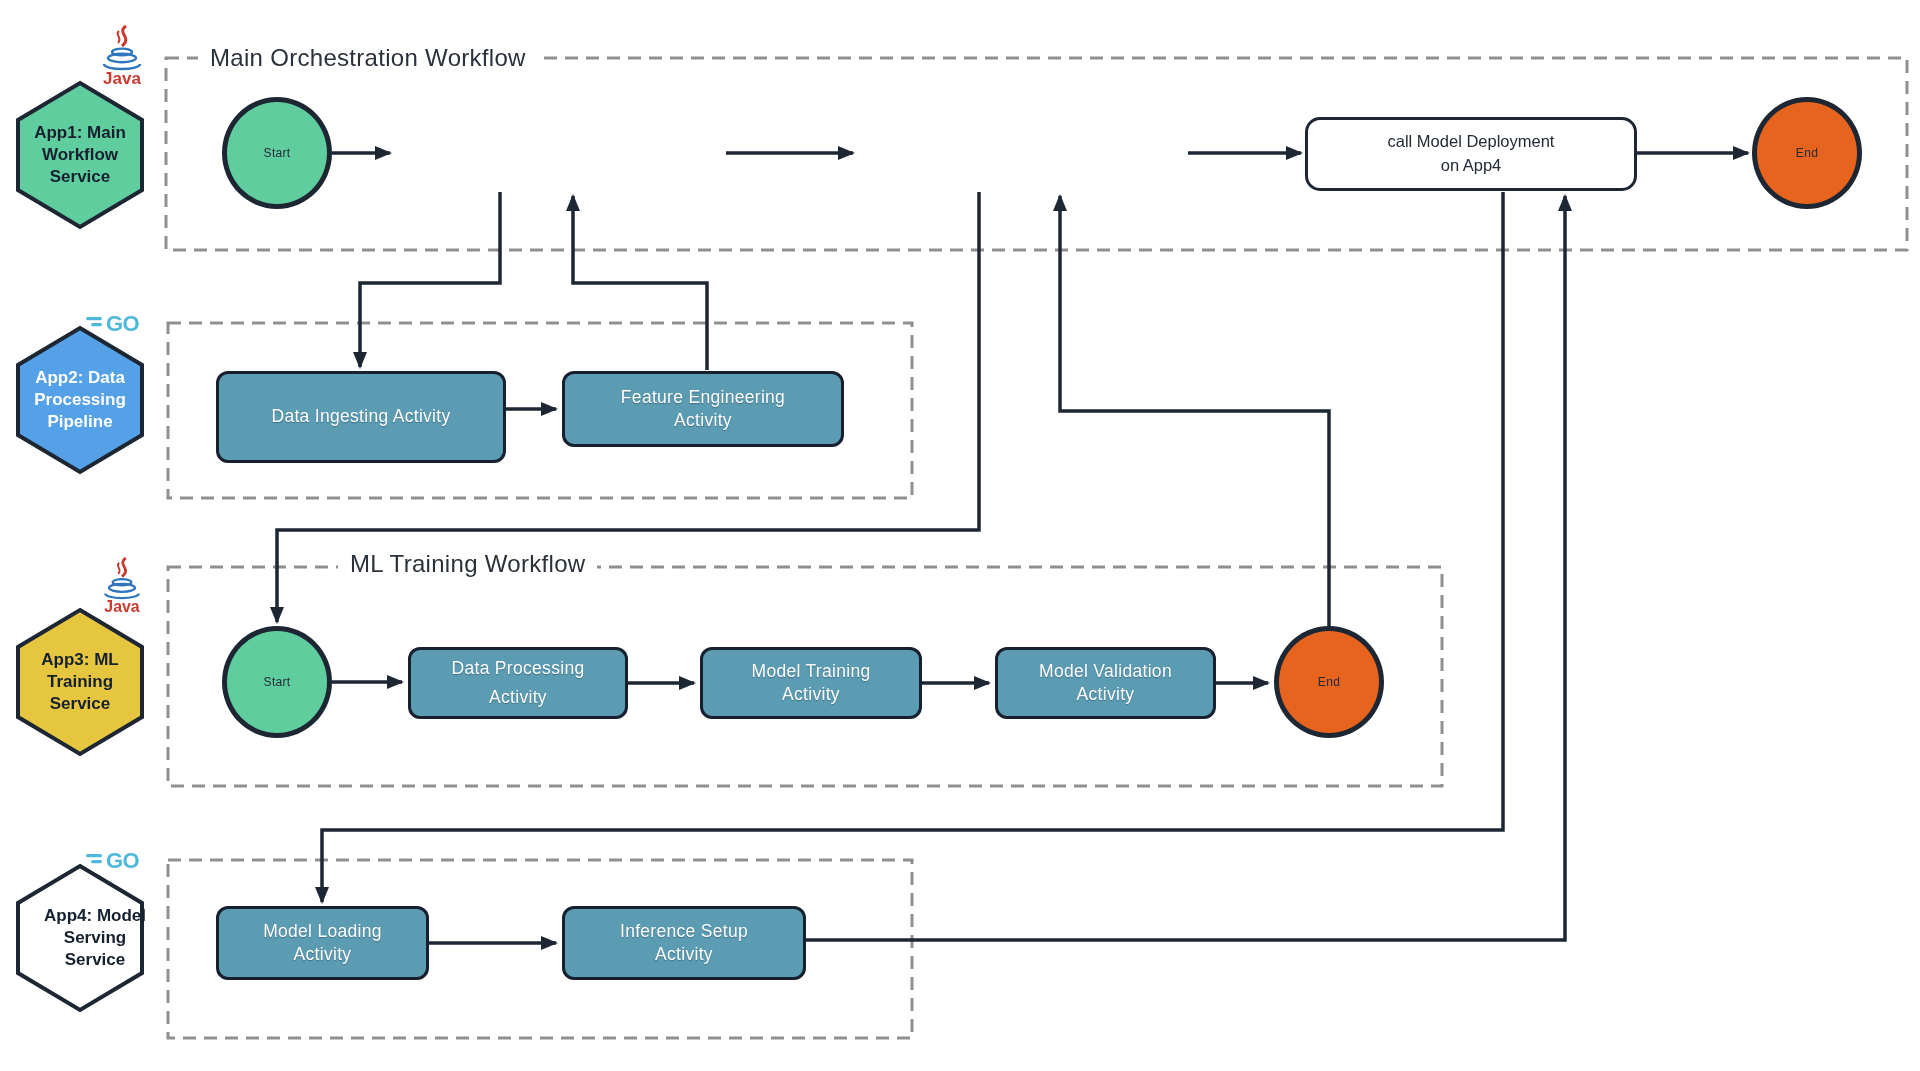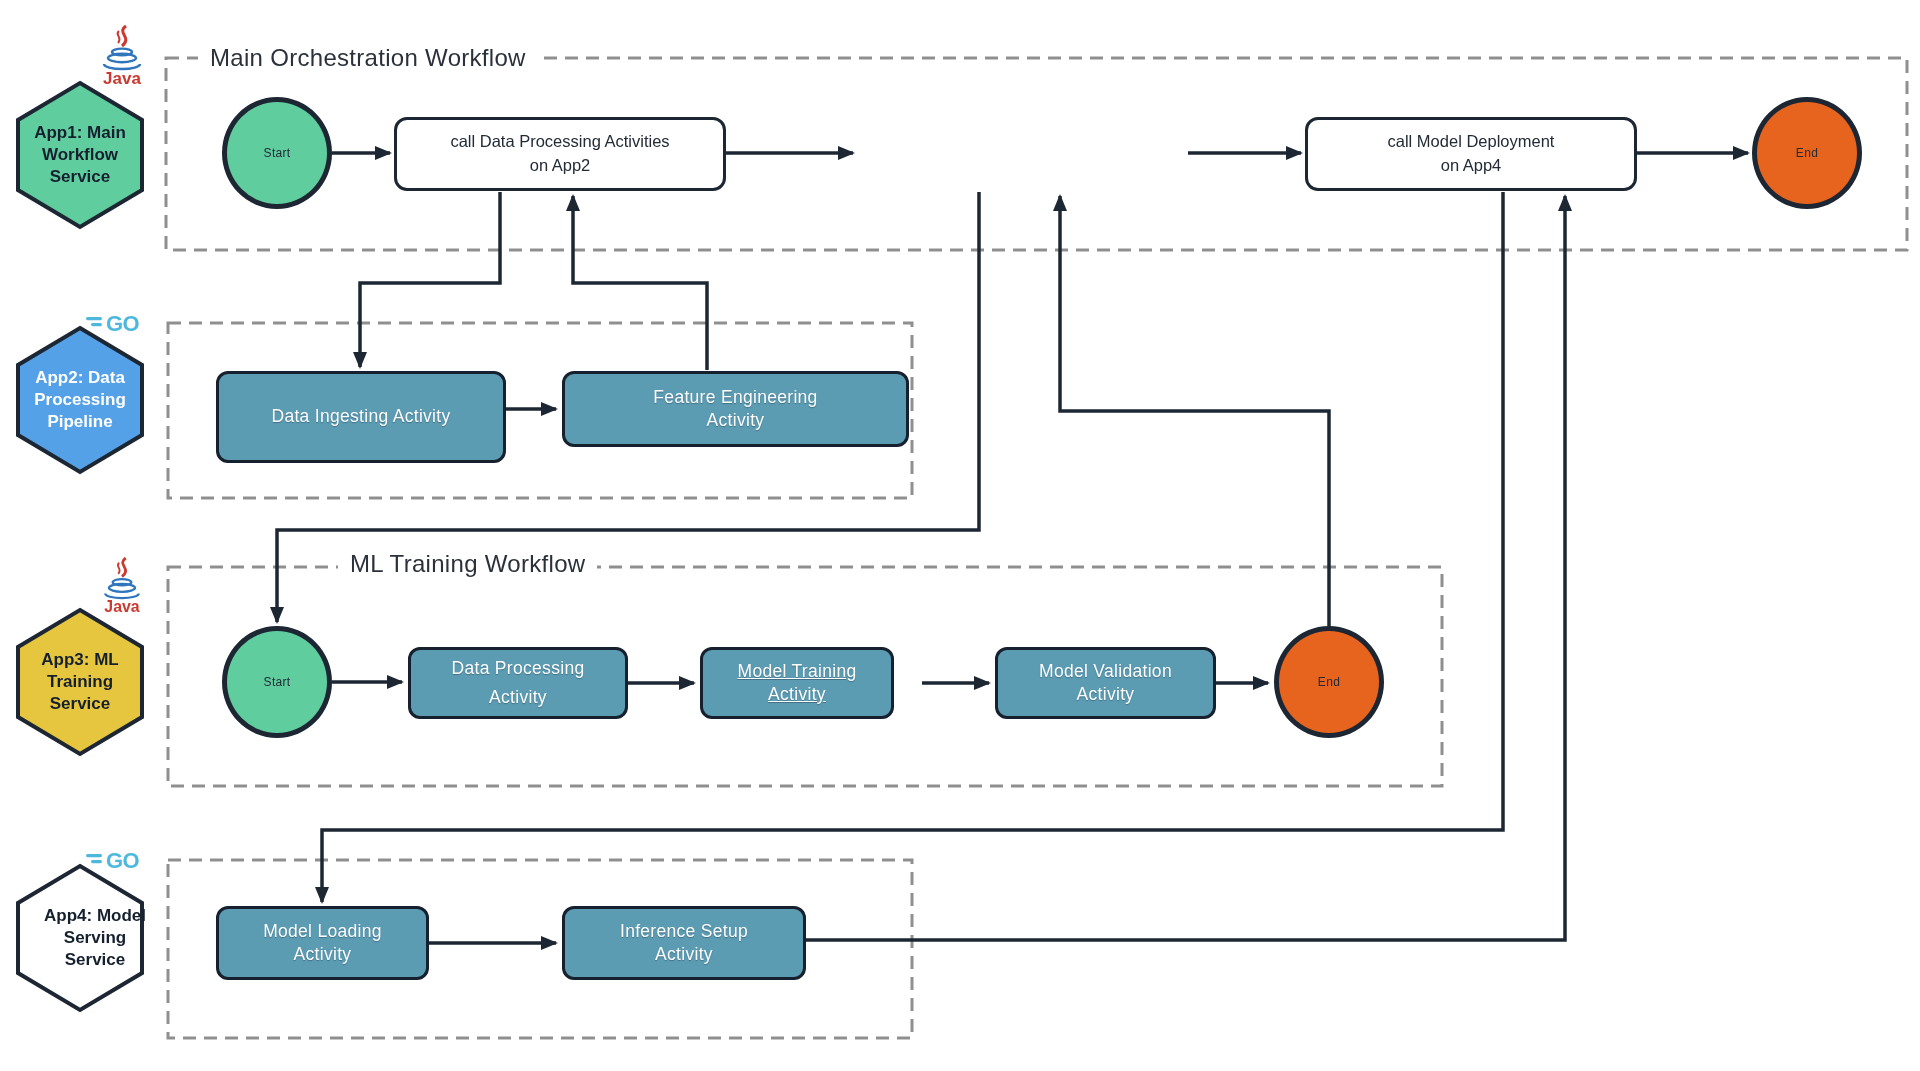--- a/index.html
+++ b/index.html
@@ -122,46 +122,42 @@
     <div>Service</div>
   </div>
   <div class="node hexlabel dark" style="left:33px;top:903px;height:70px;align-items:center;">
     <div>App4: Model</div>
     <div>Serving</div>
     <div>Service</div>
   </div>
 
   <div class="node circle start" style="left:222px;top:97px;">Start</div>
 
-  <div class="node callbox" style="left:394px;top:117px;width:332px;height:74px;">
-    <div>call Data Processing Activities</div>
-    <div>on App2</div>
-  </div>
-  <div class="node callbox" style="left:1305px;top:117px;width:332px;height:74px;">
+  <div class="node callbox" style="left:1305px;top:117px;width:332px;height:74px;border-radius:15px;">
     <div>call Model Deployment</div>
     <div>on App4</div>
   </div>
 
   <div class="node circle end" style="left:1752px;top:97px;">End</div>
 
   <div class="node activity" style="left:216px;top:371px;width:290px;height:92px;">
     <div>Data Ingesting Activity</div>
   </div>
-  <div class="node activity" style="left:562px;top:371px;width:347px;height:76px;">
+  <div class="node activity" style="left:562px;top:371px;width:282px;height:76px;">
     <div>Feature Engineering</div>
     <div>Activity</div>
   </div>
 
   <div class="node circle start" style="left:222px;top:626px;">Start</div>
 
   <div class="node activity" style="left:408px;top:647px;width:220px;height:72px;gap:6px;">
     <div>Data Processing</div>
     <div>Activity</div>
   </div>
-  <div class="node activity" style="left:700px;top:647px;width:194px;height:72px;text-decoration:underline;">
+  <div class="node activity" style="left:700px;top:647px;width:222px;height:72px;">
     <div>Model Training</div>
     <div>Activity</div>
   </div>
   <div class="node activity" style="left:995px;top:647px;width:221px;height:72px;">
     <div>Model Validation</div>
     <div>Activity</div>
   </div>
 
   <div class="node circle end" style="left:1274px;top:626px;">End</div>
 

